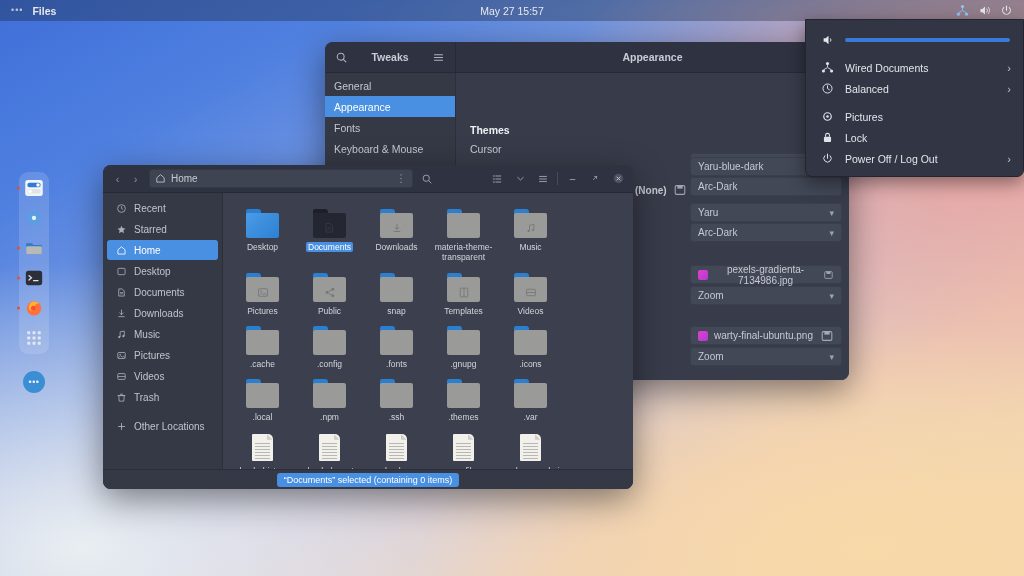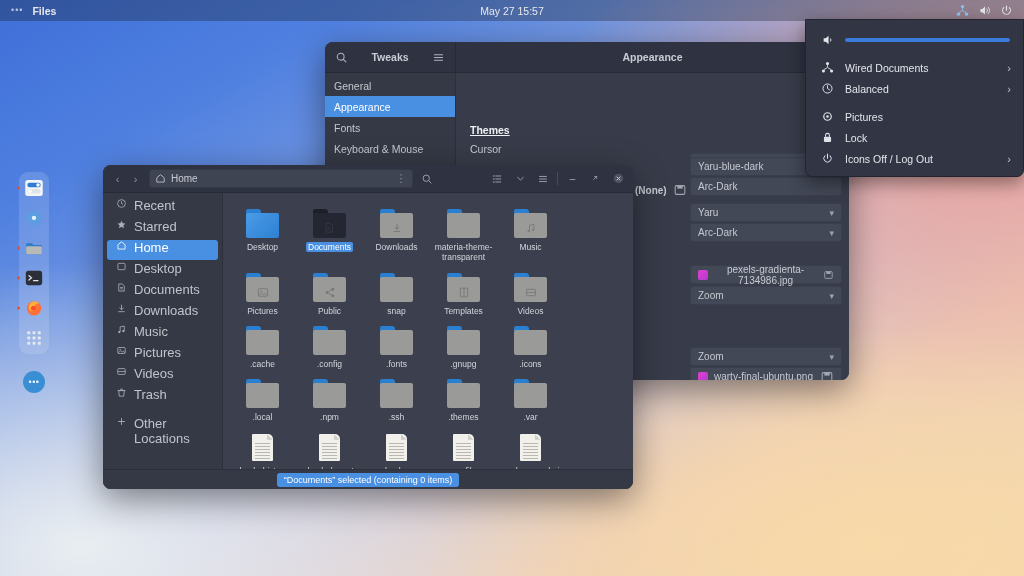--- a/index.html
+++ b/index.html
@@ -78,21 +78,21 @@
                    position: relative; }
   #tw-head-right .ttl { font-size: 10.5px; color: #c9ccd4; font-weight: bold; }
   #tweaks-body { flex: 1; display: flex; min-height: 0; }
   #tw-side { width: 131px; background: #353945; border-right: 1px solid #2c2f3a;
              padding-top: 2px; flex: none; }
   .tw-item { height: 21px; display: flex; align-items: center; padding-left: 9px;
              font-size: 10.5px; color: #c4c7cf; }
   .tw-item.sel { background: #4a90e2; color: #fff; }
   #tw-main { flex: 1; position: relative; background: #383c4a; }
   .tw-label { position: absolute; font-size: 10.5px; color: #c8cbd3; }
-  .tw-label.bold { font-weight: bold; color: #eef0f4; text-decoration: underline; }
+  .tw-label.bold { font-weight: bold; color: #eef0f4; }
   .tw-ctl {
     position: absolute; height: 19px; background: #434857; border: 1px solid #3a3f4d;
     border-radius: 3px; display: flex; align-items: center;
     padding: 0 7px; font-size: 10px; color: #c6c9d1; gap: 6px;
   }
   .tw-ctl .chev { margin-left: auto; opacity: .7; font-size: 9px; }
   .tw-ctl .sw { width: 10px; height: 10px; border-radius: 2px;
                 background: linear-gradient(135deg,#e040d0,#b33ad0); flex: none; }
   .tw-none { position: absolute; display: flex; align-items: center; gap: 6px;
              font-size: 10px; color: #c6c9d1; font-weight: bold; }
@@ -110,22 +110,22 @@
              border-radius: 3px; display: flex; align-items: center; padding: 0 5px; gap: 5px; }
   #pathbar .ptxt { font-size: 10px; color: #c8cbd3; }
   #pathbar .kebab { margin-left: auto; color: #8d919b; font-size: 11px; letter-spacing: .5px; }
   .hbtn { width: 18px; height: 19px; display: flex; align-items: center; justify-content: center;
           color: #9aa0ac; }
   .hbtn svg { display: block; }
   .hsep { width: 1px; height: 13px; background: #474c5b; }
   #files-body { flex: 1; display: flex; min-height: 0; position: relative; }
   #files-side { width: 120px; background: #353945; border-right: 1px solid #2c2f3a;
                 padding-top: 4px; flex: none; }
-  .fs-item { height: 20px; display: flex; align-items: flex-start; gap: 7px; padding-left: 9px;
-             font-size: 13px; color: #c0c4cc; margin: 1px 4px; border-radius: 3px; }
+  .fs-item { height: 20px; display: flex; align-items: center; gap: 7px; padding-left: 9px;
+             font-size: 10px; color: #c0c4cc; margin: 1px 4px; border-radius: 3px; }
   .fs-item.sel { background: #4a90e2; color: #fff; }
   .fs-item .fsic { width: 11px; height: 11px; display: block; flex: none; opacity: .85; }
   .fs-item.sel .fsic { opacity: 1; }
   .fs-sep { height: 7px; }
 
   #files-main { flex: 1; background: #3c404e; position: relative; overflow: hidden;
                 padding: 12px 6px 0 6px; }
   #grid { display: flex; flex-wrap: wrap; }
   .gitem { width: 67px; display: flex; flex-direction: column; align-items: center;
            padding-top: 4px; margin-bottom: 6px; }
@@ -246,21 +246,21 @@
         <path d="M5.6 7V5.3a2.4 2.4 0 0 1 4.8 0V7" stroke="#dfe3ea" stroke-width="1.3" fill="none"></path>
       </svg>
       <span class="lbl">Lock</span>
     </div>
 
     <div class="sm-row">
       <svg class="smicon" viewBox="0 0 16 16">
         <path d="M8 2.6v5" stroke="#dfe3ea" stroke-width="1.3" fill="none" stroke-linecap="round"></path>
         <path d="M4.7 4.6a4.6 4.6 0 1 0 6.6 0" stroke="#dfe3ea" stroke-width="1.2" fill="none" stroke-linecap="round"></path>
       </svg>
-      <span class="lbl">Icons Off / Log Out</span>
+      <span class="lbl">Power Off / Log Out</span>
       <span class="chev">›</span>
     </div>
   </div>
 
   <div id="tweaks" class="win">
     <div id="tweaks-head">
       <div id="tw-head-left">
         <svg style="width:13px;height:13px" viewBox="0 0 16 16">
           <circle cx="7" cy="7" r="4.2" stroke="#aeb3bd" stroke-width="1.3" fill="none"></circle>
           <path d="M10.2 10.2 13.4 13.4" stroke="#aeb3bd" stroke-width="1.3" stroke-linecap="round"></path>
@@ -329,21 +329,21 @@
           <svg class="tw-file-btn" style="margin-left:auto" viewBox="0 0 16 16">
             <rect x="2.5" y="3" width="11" height="10" rx="1.5" stroke="#b5b9c2" stroke-width="1.2" fill="none"></rect>
             <rect x="5" y="3" width="6" height="3.4" fill="#b5b9c2"></rect>
           </svg>
         </div>
         <div class="tw-ctl" style="left:234px; top:213px; width:152px;">
           <span>Zoom</span>
           <span class="chev">▾</span>
         </div>
 
-        <div class="tw-ctl" style="left:234px; top:253px; width:152px;margin-top:41px;">
+        <div class="tw-ctl" style="left:234px; top:253px; width:152px;">
           <span class="sw"></span>
           <span>warty-final-ubuntu.png</span>
           <svg class="tw-file-btn" style="margin-left:auto" viewBox="0 0 16 16">
             <rect x="2.5" y="3" width="11" height="10" rx="1.5" stroke="#b5b9c2" stroke-width="1.2" fill="none"></rect>
             <rect x="5" y="3" width="6" height="3.4" fill="#b5b9c2"></rect>
           </svg>
         </div>
         <div class="tw-ctl" style="left:234px; top:274px; width:152px;">
           <span>Zoom</span>
           <span class="chev">▾</span>

